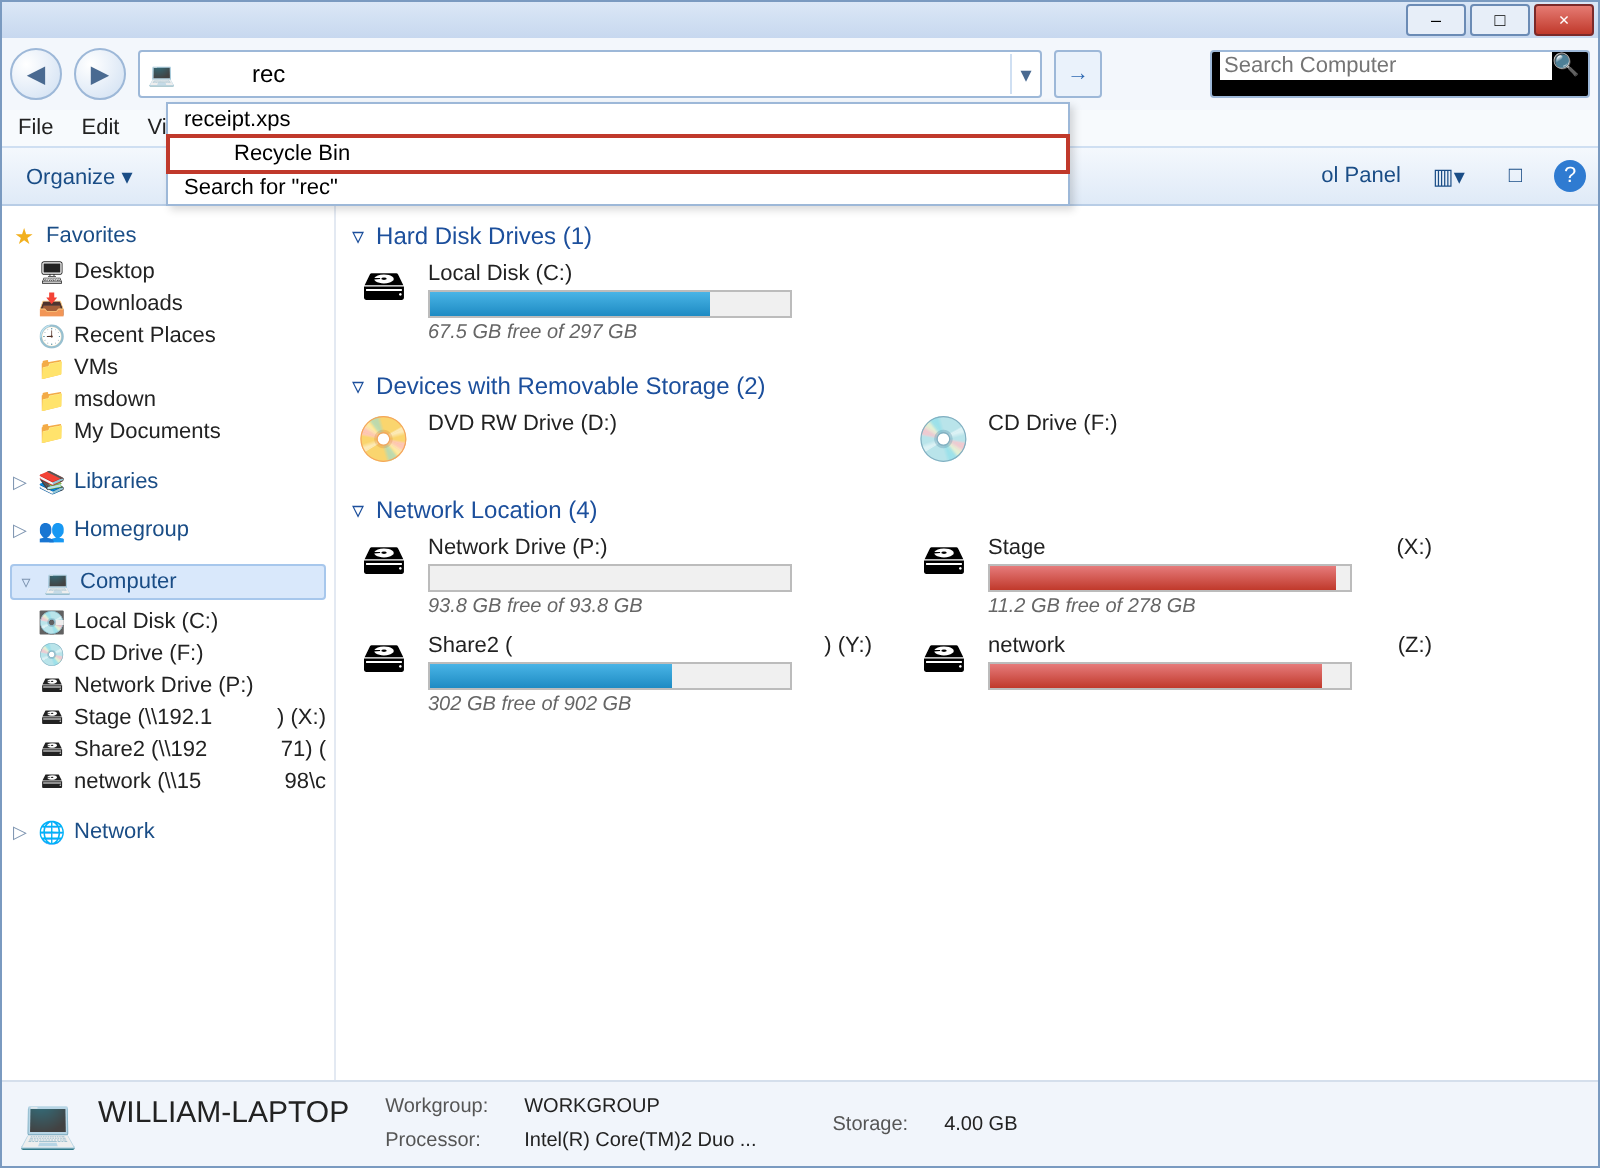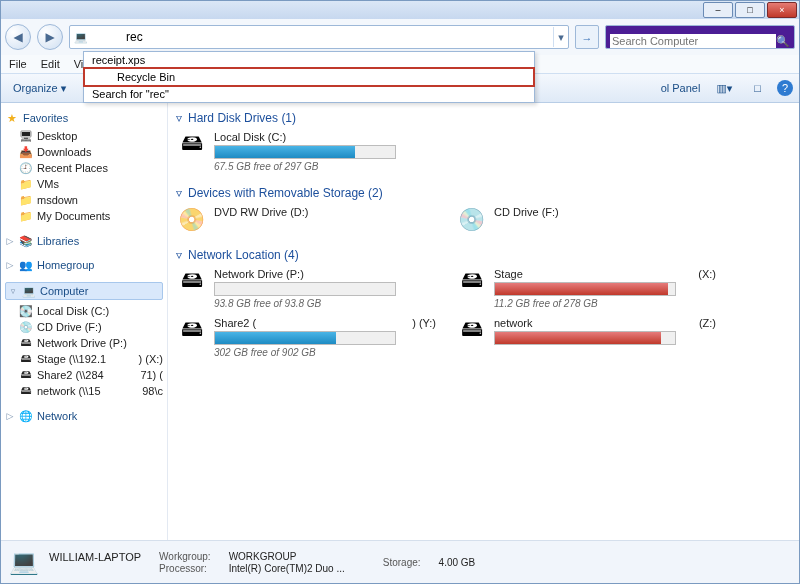--- a/index.html
+++ b/index.html
@@ -9,21 +9,21 @@
   .winbtn{width:28px;height:14px;margin-left:2px;border:1px solid #6b8bb5;border-radius:2px;display:flex;align-items:center;justify-content:center;font-size:9px;background:#e7eef8;cursor:default;}
   .winbtn.close{background:linear-gradient(#e57b73,#c0392b);color:#fff;border-color:#7a2a2a;}
   
   .navrow{height:32px;display:flex;align-items:center;padding:2px 4px;gap:6px;background:#f3f7fc;}
   .circlebtn{width:24px;height:24px;border-radius:50%;background:radial-gradient(circle at 30% 30%,#fff,#cfdff2);border:1px solid #9db8d8;display:flex;align-items:center;justify-content:center;color:#4a6a91;font-size:12px;cursor:default;}
   .addrwrap{flex:1;display:flex;align-items:center;height:22px;border:1px solid #9db8d8;background:#fff;border-radius:2px;}
   .addricon{width:16px;height:16px;margin:0 3px;display:flex;align-items:center;justify-content:center;font-size:11px;}
   .addrinput{border:none;outline:none;flex:1;font-size:12px;height:18px;margin-left:32px;}
   .addrdrop{width:14px;height:20px;display:flex;align-items:center;justify-content:center;border-left:1px solid #cfdff2;color:#4a6a91;}
   .gobtn{width:22px;height:22px;border:1px solid #9db8d8;background:#eaf2fb;display:flex;align-items:center;justify-content:center;color:#2f6ab3;border-radius:2px;}
-  .searchbox{width:180px;height:22px;border:1px solid #9db8d8;background:#4c1d95;border-radius:2px;display:flex;align-items:flex-end;padding:0 4px;color:#888;}
+  .searchbox{width:180px;height:22px;border:1px solid #9db8d8;background:#000000;border-radius:2px;display:flex;align-items:flex-start;padding:0 4px;color:#888;margin-left:48px;}
   .searchbox input{border:none;outline:none;flex:1;font-size:11px;color:#888;}
   
   .menubar{height:18px;display:flex;align-items:center;gap:14px;padding:0 8px;color:#222;font-size:11px;background:#f7fafd;}
   
   .toolbar{height:28px;background:linear-gradient(#f4f8fd,#dfeaf7);border-top:1px solid #cfdff2;border-bottom:1px solid #b8cde6;display:flex;align-items:center;padding:0 6px;justify-content:space-between;}
   .toolbar .left{display:flex;align-items:flex-start;gap:6px;color:#1a4d86;}
   .toolbar .right{display:flex;align-items:center;gap:10px;color:#1a4d86;}
   .toolbtn{display:flex;align-items:center;gap:3px;padding:2px 6px;border-radius:2px;cursor:default;}
   .helpq{width:16px;height:16px;border-radius:50%;background:#2f7bd1;color:#fff;display:flex;align-items:center;justify-content:center;font-size:11px;}
   
@@ -52,21 +52,21 @@
   
   .autodd{position:absolute;top:50px;left:82px;width:450px;background:#fff;border:1px solid #9db8d8;box-shadow:2px 2px 4px rgba(0,0,0,.15);z-index:50;}
   .autodd .row{padding:2px 8px;font-size:11px;cursor:default;}
   .autodd .row.hl{border:2px solid #c0392b;margin:-1px;padding-left:32px;}
   
   .statusbar{position:absolute;bottom:0;left:0;right:0;height:42px;border-top:1px solid #d5dfec;background:#f1f5fb;display:flex;align-items:center;padding:0 8px;gap:10px;}
   .pcico{width:30px;height:30px;display:flex;align-items:center;justify-content:center;font-size:24px;}
   .statgrid{display:grid;grid-template-columns:auto auto auto auto;column-gap:18px;row-gap:0;font-size:10px;color:#555;}
   .statgrid .k{color:#555;}
   .statgrid .v{color:#222;}
-  .statgrid .name{color:#222;font-size:11px;}
+  .statgrid .name{color:#222;font-size:15px;}
 </style>
 </head>
 <body>
 
 <div class="window">
 
   <div class="titlebar">
     <div class="winbtn">–</div>
     <div class="winbtn">□</div>
     <div class="winbtn close">×</div>
@@ -179,21 +179,21 @@
             <span class="ico">🖴</span>
             <span>Network Drive (P:)</span>
           </div>
         <div class="sideitem">
             <span class="ico">🖴</span>
             <span>Stage (\\192.1</span>
             <span style="margin-left:auto;">) (X:)</span>
           </div>
         <div class="sideitem">
             <span class="ico">🖴</span>
-            <span>Share2 (\\284</span>
+            <span>Share2 (\\192</span>
             <span style="margin-left:auto;">71) (</span>
           </div>
         <div class="sideitem">
             <span class="ico">🖴</span>
             <span>network (\\15</span>
             <span style="margin-left:auto;">98\c</span>
           </div>
       </div>
 
       <div class="sidesection">

